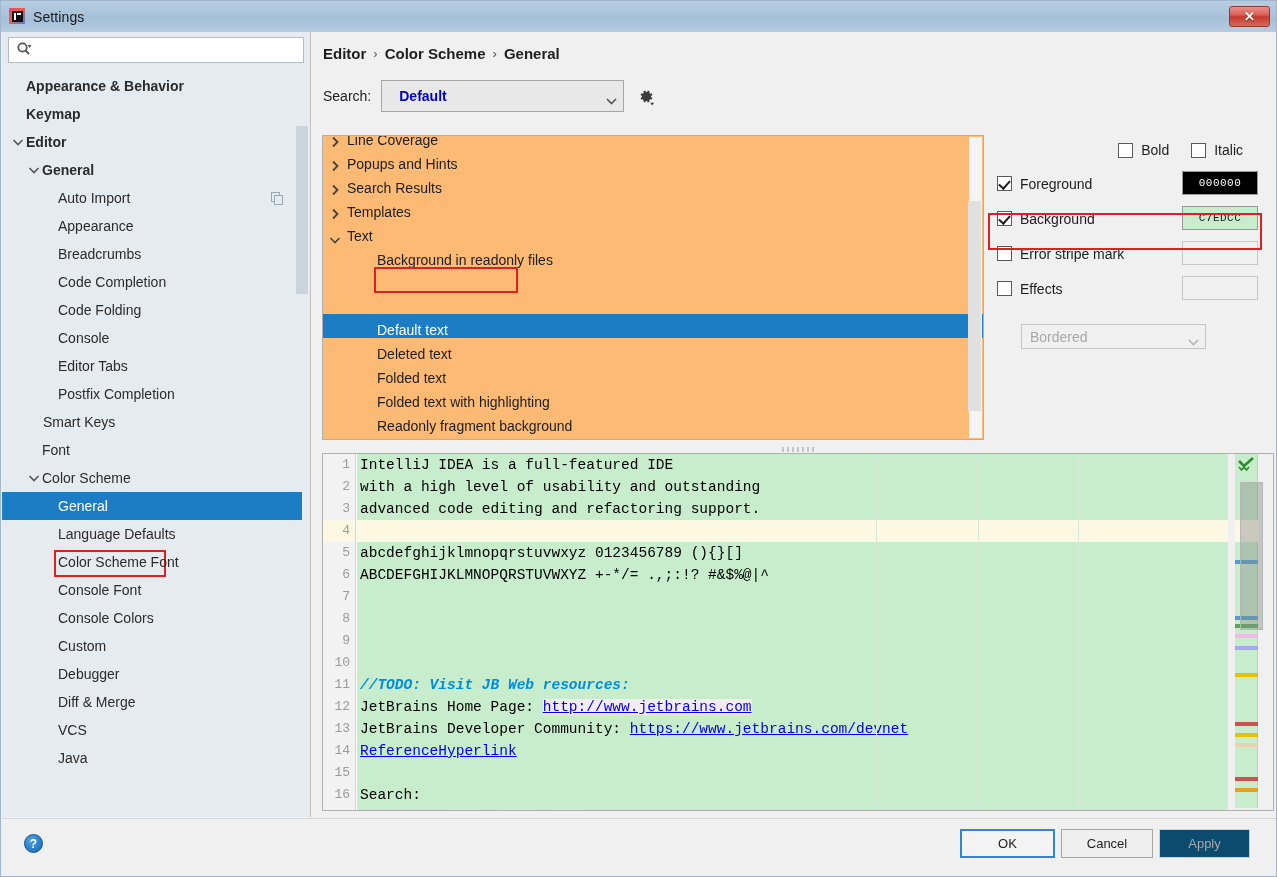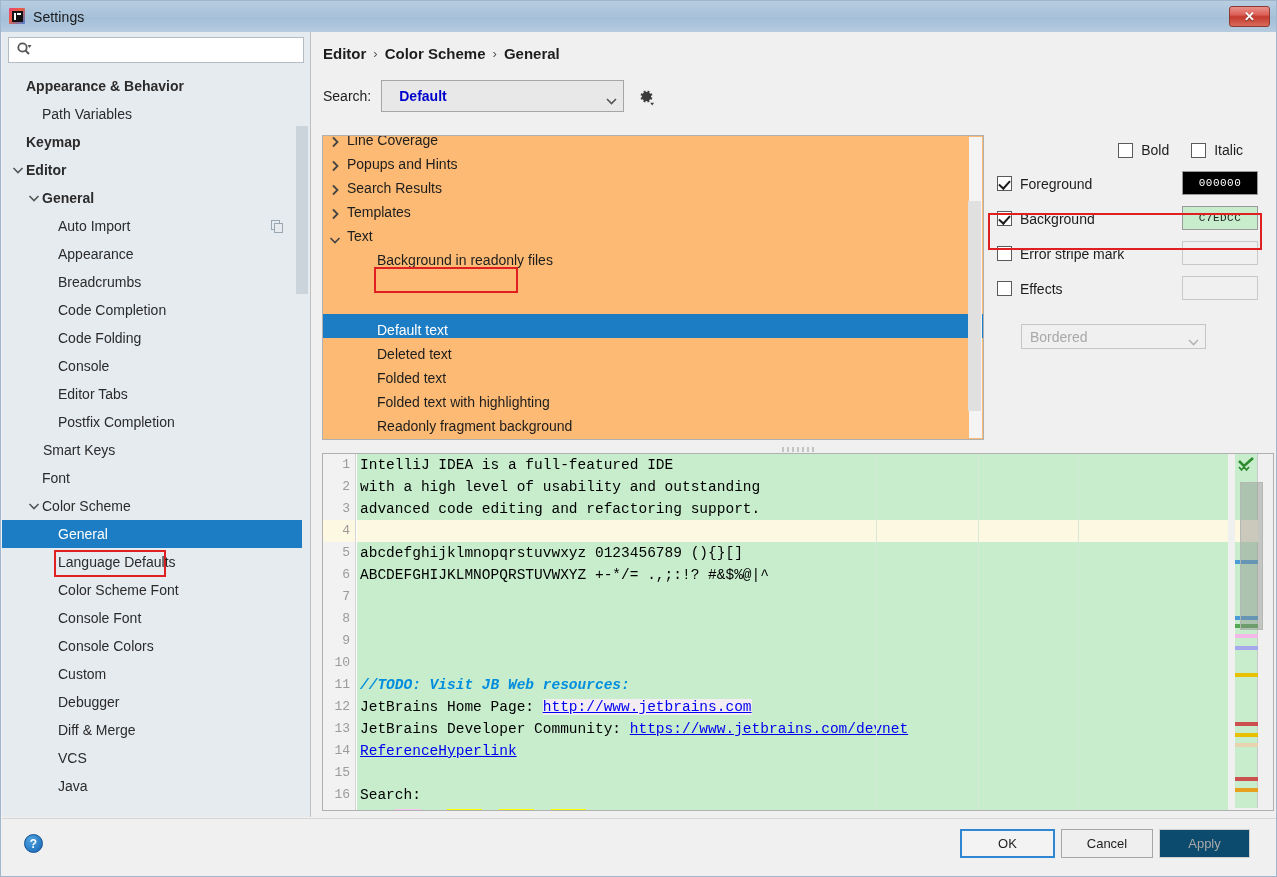--- a/index.html
+++ b/index.html
@@ -250,24 +250,20 @@
           </svg>
         </span>
         <input id="search-input" type="text" placeholder="" style="">
       </div>
     </div>
 
     <div id="tree">
         <div class="tnode bold" style="padding-left: 8px;">
           <span class="arrow"></span>
           <span class="lbl">Appearance &amp; Behavior</span>
-        </div>
-        <div class="tnode" style="padding-left: 24px;">
-          <span class="arrow"></span>
-          <span class="lbl">Path Variables</span>
         </div>
         <div class="tnode bold" style="padding-left: 8px;">
           <span class="arrow"></span>
           <span class="lbl">Keymap</span>
         </div>
         <div class="tnode bold" style="padding-left: 8px;">
           <span class="arrow">
             <svg width="12" height="8" viewBox="0 0 12 8">
               <polyline points="1.5,2 6,6.5 10.5,2" fill="none" stroke="#555" stroke-width="1.6"></polyline>
             </svg>

